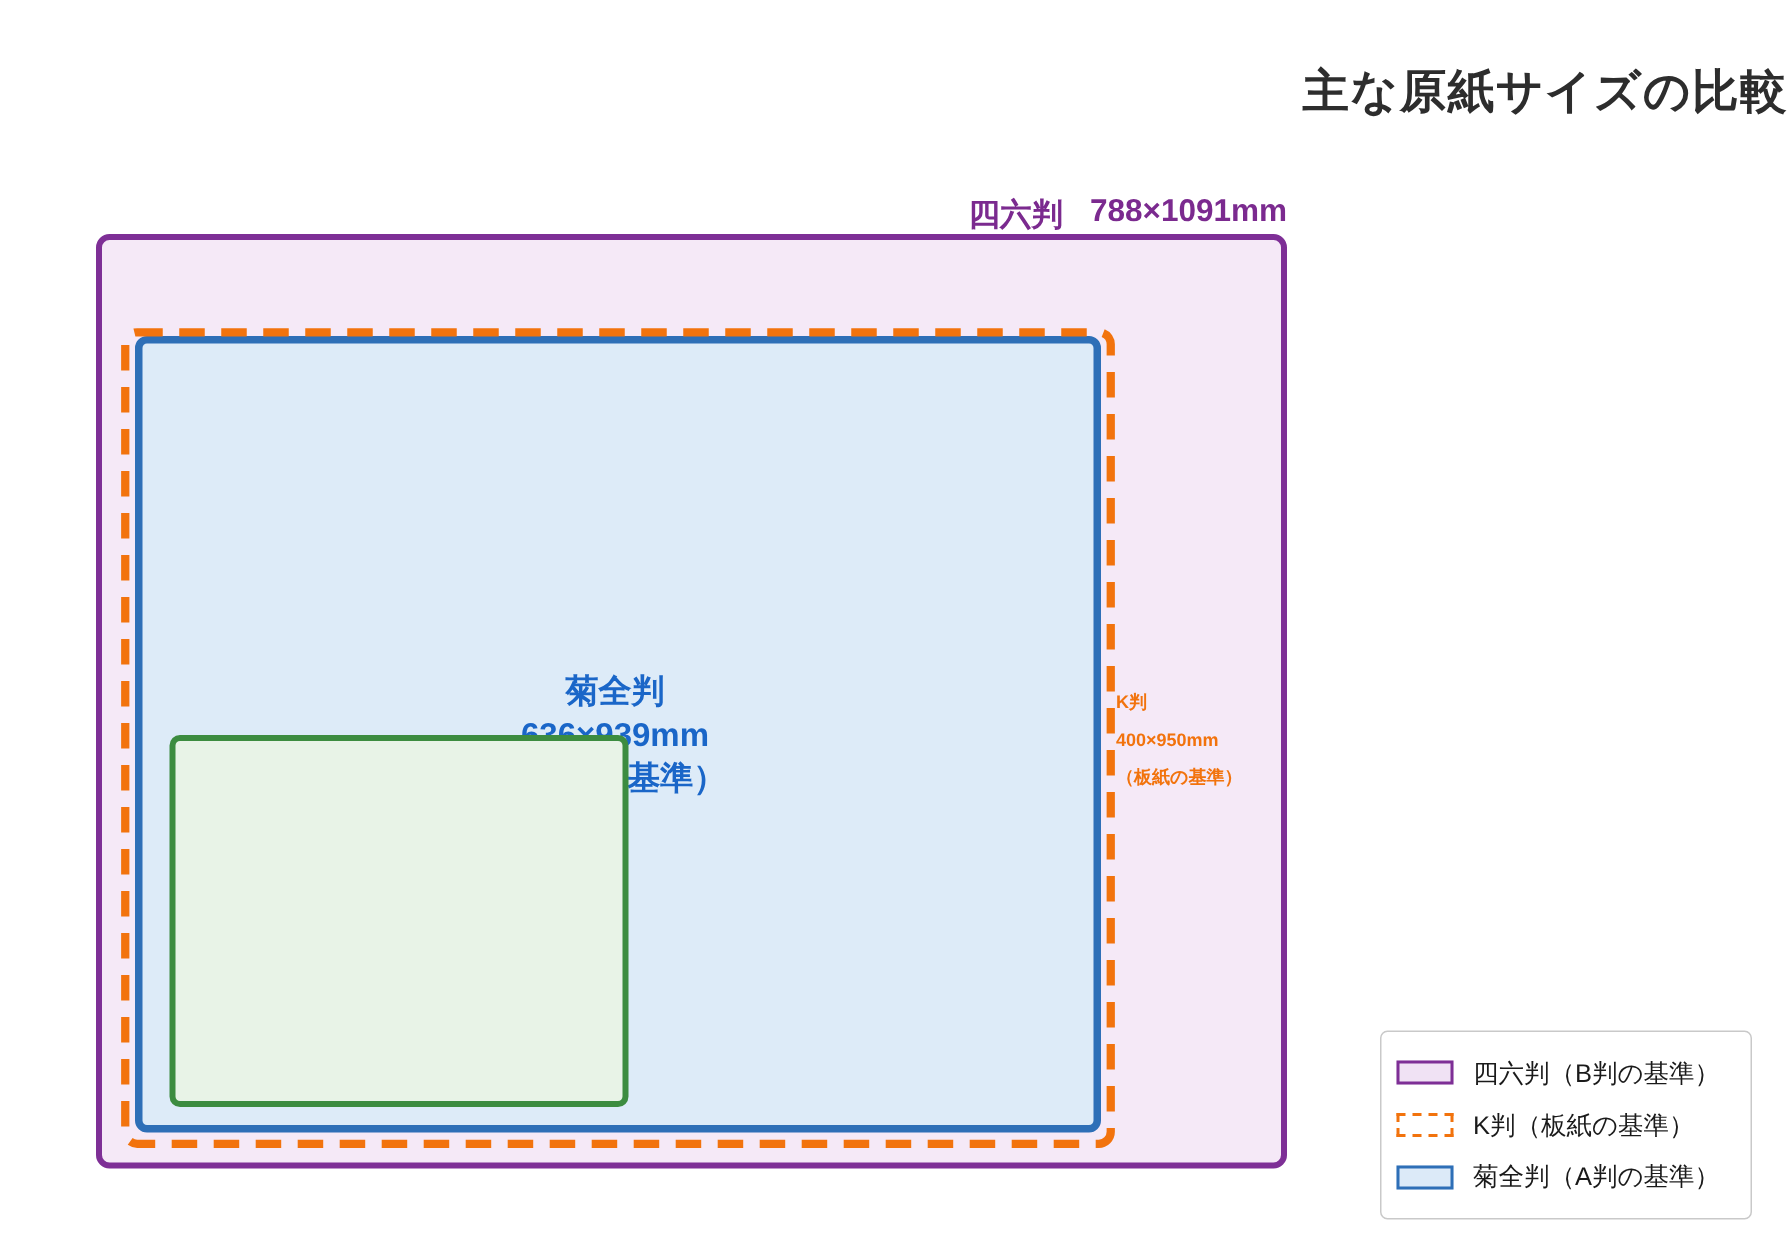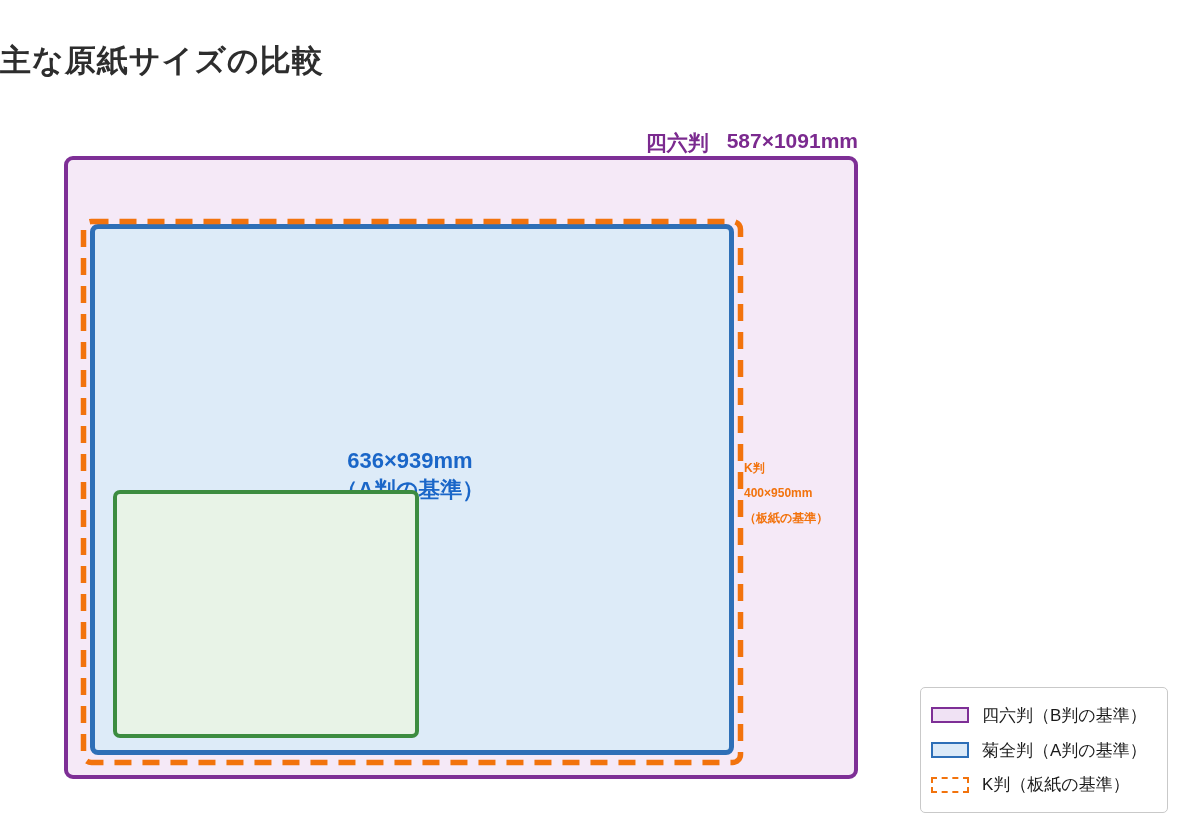--- a/index.html
+++ b/index.html
@@ -1,19 +1,19 @@
 <!DOCTYPE html>
 <html><head>
 <meta charset="utf-8">
 <style>
   html,body{margin:0;padding:0;background:#ffffff;}
   body{font-family:"Liberation Sans","DejaVu Sans",sans-serif;}
   .canvas{position:relative;width:1192px;height:838px;background:#ffffff;overflow:hidden;}
 
-  .title{position:absolute;left:0;top:40px;width:1192px;text-align:left;
+  .title{position:absolute;left:0;top:40px;width:1192px;text-align:right;
          font-size:31px;font-weight:bold;color:#2d2d2d;letter-spacing:1px;}
 
   
   .rect{position:absolute;box-sizing:border-box;}
   .rect-shiroku{left:64px;top:156px;width:794px;height:623px;z-index:1;
                 background:#f5e9f7;border:4px solid #7e2f96;border-radius:9px;}
   .rect-kiku{left:90px;top:224px;width:644px;height:531px;z-index:2;
              background:#ddebf8;border:5px solid #2e6fb7;border-radius:8px;}
   .rect-a4{left:113px;top:490px;width:306px;height:248px;z-index:4;
            background:#e8f3e7;border:4px solid #3c8c40;border-radius:7px;}
@@ -42,27 +42,28 @@
 </style>
 </head>
 <body>
 
 <div class="canvas">
 
   <div class="title">主な原紙サイズの比較</div>
 
   <div class="label-shiroku">
     <span>四六判</span>
-    <span>587×1091mm</span>
+    <span>788×1091mm</span>
   </div>
 
   <div class="rect rect-shiroku"></div>
   <div class="rect rect-kiku"></div>
 
   <div class="label-kiku">
+    <div>菊全判</div>
     <div>636×939mm</div>
     <div>（A判の基準）</div>
   </div>
 
   <div class="rect rect-a4"></div>
 
   <svg class="kban-svg" width="668" height="552" viewBox="0 0 668 552">
     <rect x="5.5" y="5.5" width="657" height="541" rx="8" fill="none" stroke="#f2730d" stroke-width="5.5" stroke-dasharray="17 11"></rect>
   </svg>
 
@@ -71,22 +72,22 @@
     <div>400×950mm</div>
     <div>（板紙の基準）</div>
   </div>
 
   <div class="legend">
     <div class="legend-row">
       <span class="swatch swatch-purple"></span>
       <span class="legend-label">四六判（B判の基準）</span>
     </div>
     <div class="legend-row">
+      <span class="swatch swatch-orange"></span>
+      <span class="legend-label">K判（板紙の基準）</span>
+    </div>
+    <div class="legend-row">
       <span class="swatch swatch-blue"></span>
       <span class="legend-label">菊全判（A判の基準）</span>
-    </div>
-    <div class="legend-row">
-      <span class="swatch swatch-orange"></span>
-      <span class="legend-label">K判（板紙の基準）</span>
     </div>
   </div>
 
 </div>
 
 </body></html>

